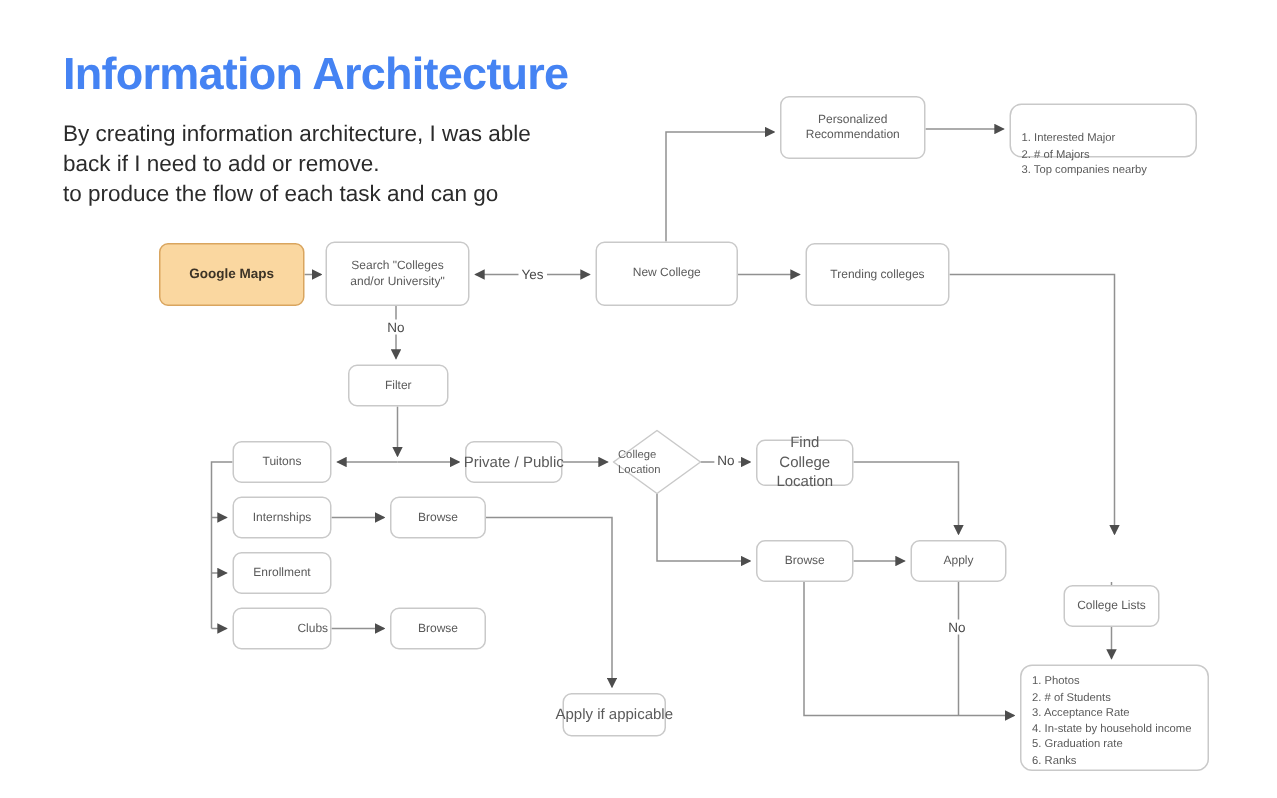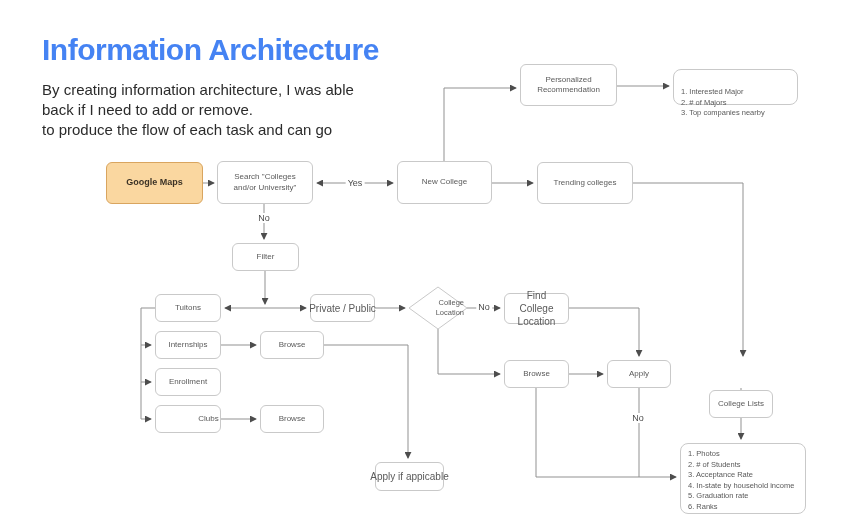--- a/index.html
+++ b/index.html
@@ -41,21 +41,21 @@
     background:var(--orange_fill);border-color:var(--orange_border);
     font-weight:bold;color:#3c3326;font-size:9px;
   }
   .node.listbox{
     align-items:flex-start;justify-content:flex-start;text-align:left;
     padding:5px 7px;border-radius:8px;font-size:7.5px;line-height:10.5px;
     flex-direction:column;z-index:2;
   }
   .node.small{font-size:10px;}
   .diamond-label{
-    position:absolute;z-index:3;width:52px;text-align:right;
+    position:absolute;z-index:3;width:52px;text-align:left;
     transform:translate(-50%,-50%);font-size:7.5px;line-height:1.3;
     color:var(--node_text);
   }
   .edge-label{
     position:absolute;z-index:3;transform:translate(-50%,-50%);
     background:#ffffff;padding:0 2px;font-size:9px;color:#4a4a4a;
   }
 </style>
 </head>
 <body>

